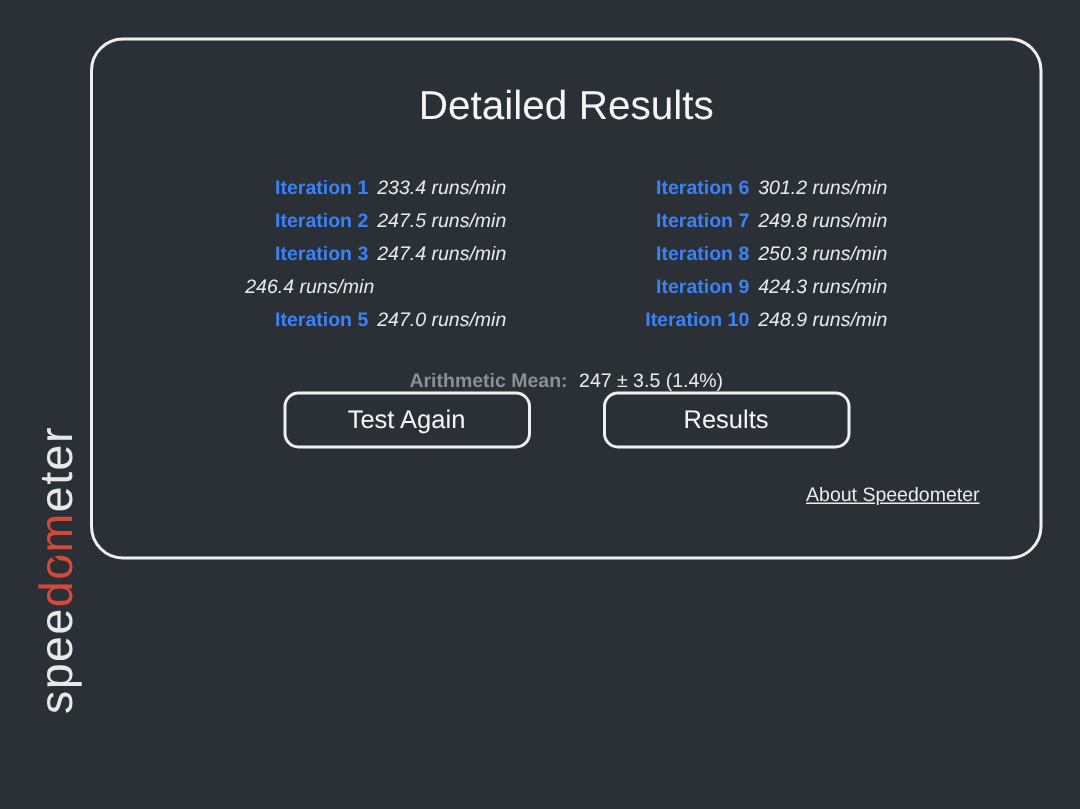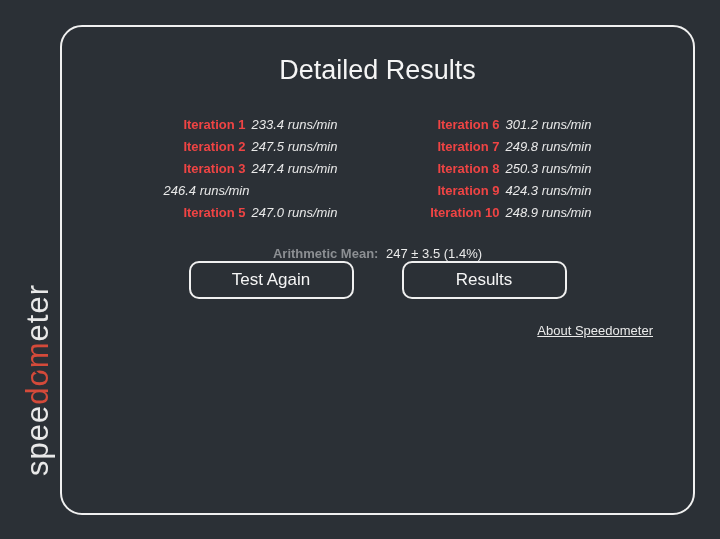--- a/index.html
+++ b/index.html
@@ -52,21 +52,21 @@
     top:55%;
     width:4px;height:4px;
     background:#2b3036;
     border-radius:50%;
   }
   .panel {
     position: absolute;
     left: 60px;
     top: 25px;
     width: 635px;
-    height: 490px;
+    height: 348px;
     border: 2px solid #f0f0f0;
     border-radius: 22px;
     padding: 28px 40px 0 40px;
   }
   .title {
     text-align: center;
     font-size: 27px;
     font-weight: 400;
     color: #f5f5f5;
     margin-bottom: 28px;
@@ -78,21 +78,21 @@
     margin-bottom: 22px;
   }
   .col {}
   .row {
     display: flex;
     align-items: baseline;
     font-size: 13px;
     line-height: 22px;
   }
   .row .lbl {
-    color: #ef4444;
+    color: #3b82f6;
     width: 82px;
     text-align: right;
     margin-right: 6px;
     font-weight: 600;
   }
   .row .val {
     color: #e9e9e9;
     font-style: italic;
   }
   .mean {

